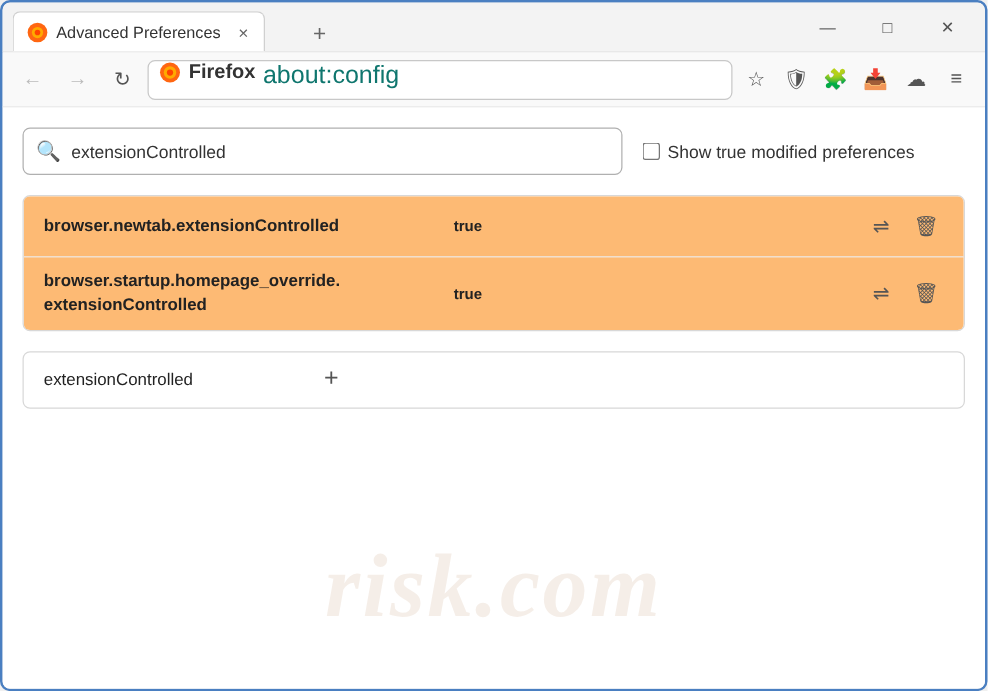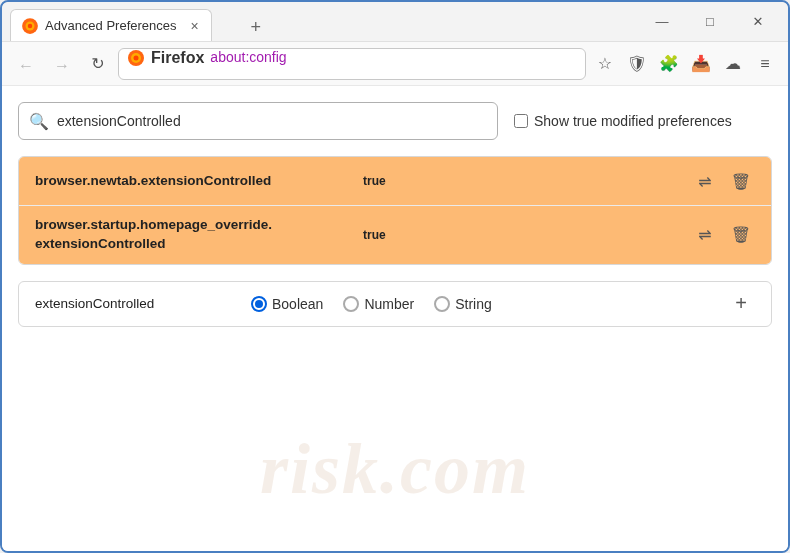--- a/index.html
+++ b/index.html
@@ -118,22 +118,22 @@
       border-radius: 6px;
       padding: 0 8px;
       gap: 6px;
     }
     .firefox-flame {
       width: 18px;
       height: 18px;
       flex-shrink: 0;
     }
     .address-text {
-      font-size: 14px;
-      color: #a21caf;
+      font-size: 20px;
+      color: #0f766e;
       flex: 1;
     }
     .address-domain {
       font-weight: 600;
       color: #333;
     }
     .nav-icons {
       display: flex;
       align-items: center;
       gap: 2px;
@@ -418,32 +418,18 @@
       <span class="pref-value">true</span>
       <div class="row-actions">
         <button class="action-btn" title="Reset">⇌</button>
         <button class="action-btn" title="Delete">🗑</button>
       </div>
     </div>
   </div>
 
   <div class="new-pref-row">
     <span class="new-pref-name">extensionControlled</span>
-    <div class="type-options">
-      <label class="radio-option">
-        <div class="radio-btn selected"></div>
-        <span>Boolean</span>
-      </label>
-      <label class="radio-option">
-        <div class="radio-btn"></div>
-        <span>Number</span>
-      </label>
-      <label class="radio-option">
-        <div class="radio-btn"></div>
-        <span>String</span>
-      </label>
-    </div>
     <button class="add-btn">+</button>
   </div>
 
   <div class="watermark">risk.com</div>
 
 </div>
 
 </body></html>

